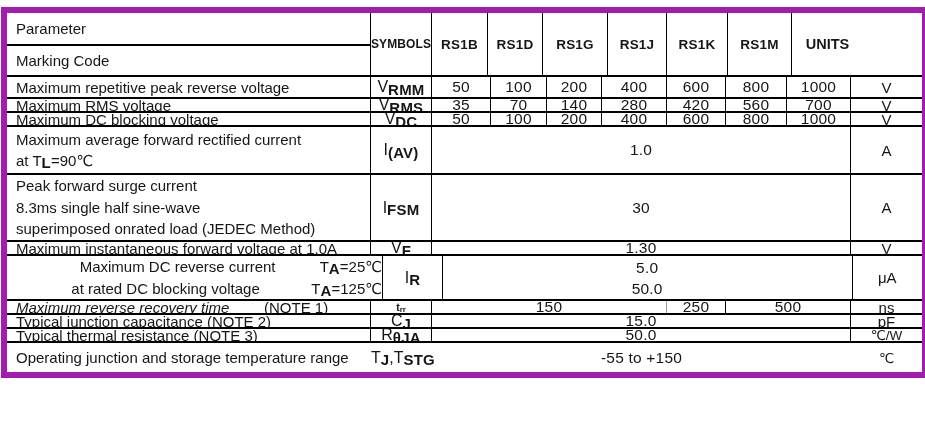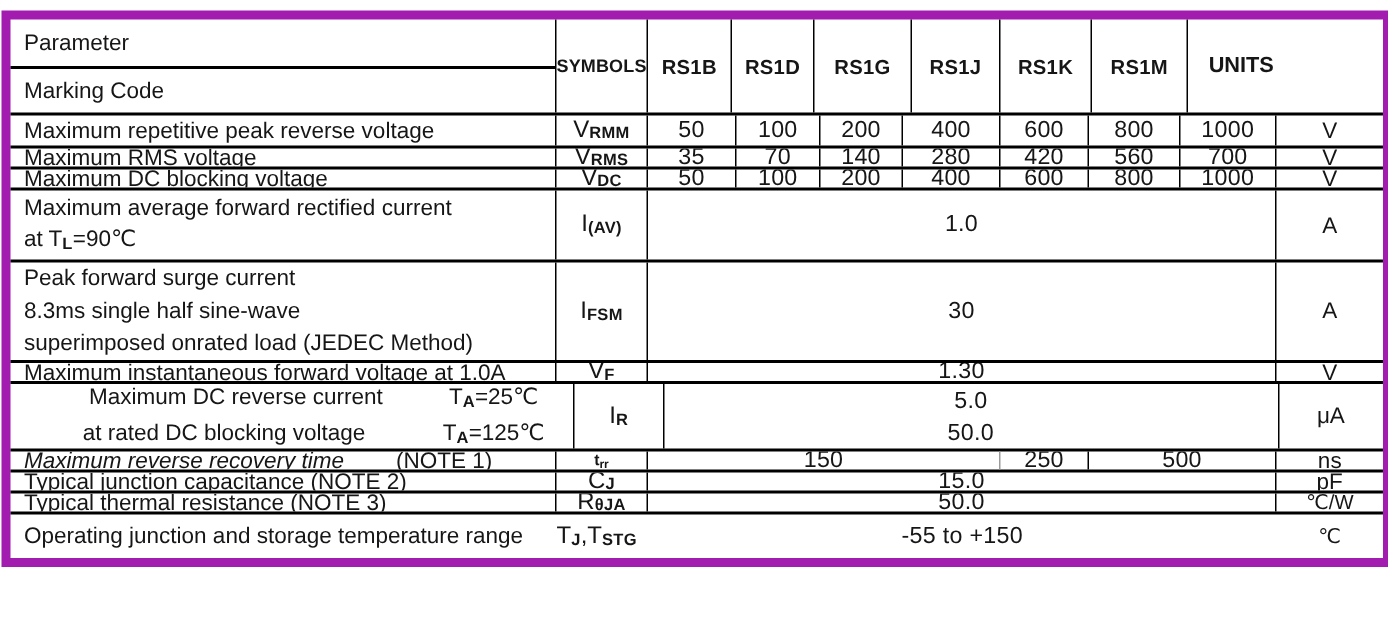--- a/index.html
+++ b/index.html
@@ -33,21 +33,21 @@
   
   .param{font-size:15px;}
   .val{font-size:15.5px;letter-spacing:.2px;}
   .unit{font-size:15px;}
   .unit-sm{font-size:13.5px;}
   .parts-hd{font-size:13.5px;font-weight:700;letter-spacing:.2px;}
   .symbols-hd{font-size:12px;font-weight:700;letter-spacing:.1px;}
   .units-hd{font-size:14.5px;font-weight:700;}
   .sym{font-size:16px;}
   .sym-sm{font-size:10.5px;font-weight:700;}
-  .sub{font-size:11px;font-weight:700;position:relative;top:2px;letter-spacing:.2px;}
+  .sub{font-size:15px;font-weight:700;position:relative;top:2px;letter-spacing:.2px;}
   .sub-sm{font-size:8px;font-weight:700;position:relative;top:2px;}
   .lines{display:flex;flex-direction:column;justify-content:center;line-height:21.5px;}
   .line{display:flex;align-items:baseline;}
   .lw240{display:inline-block;width:240px;}
   .lw248{display:inline-block;width:248px;font-style:italic;}
   
   .hdr-left{width:364px;box-sizing:border-box;border-right:1px solid #000;display:flex;flex-direction:column;}
   .hdr-top{height:33px;box-sizing:border-box;border-bottom:2px solid #000;display:flex;align-items:center;padding-left:9px;font-size:15px;}
   .hdr-bot{flex:1;display:flex;align-items:center;padding-left:9px;font-size:15px;text-align:right;}
   
@@ -159,21 +159,21 @@
     <div class="cell c-param pl param">Maximum instantaneous forward voltage at 1.0A</div>
     <div class="cell c-sym">
         <span class="sym">V</span>
         <span class="sub">F</span>
       </div>
     <div class="cell c-span7 val">1.30</div>
     <div class="cell c-units unit">V</div>
   </div>
 
   <div class="row h45">
-    <div class="cell c-param pl param lines" style="align-items:center;margin-left:20px;">
+    <div class="cell c-param pl param lines" style="align-items:flex-end;margin-left:20px;">
       <span class="line">
           <span class="lw240">Maximum DC reverse current</span>
           <span><span>T</span><span class="sub">A</span><span>=25℃</span></span>
         </span>
       <span class="line">
           <span class="lw240">at rated DC blocking voltage</span>
           <span><span>T</span><span class="sub">A</span><span>=125℃</span></span>
         </span>
     </div>
     <div class="cell c-sym">

